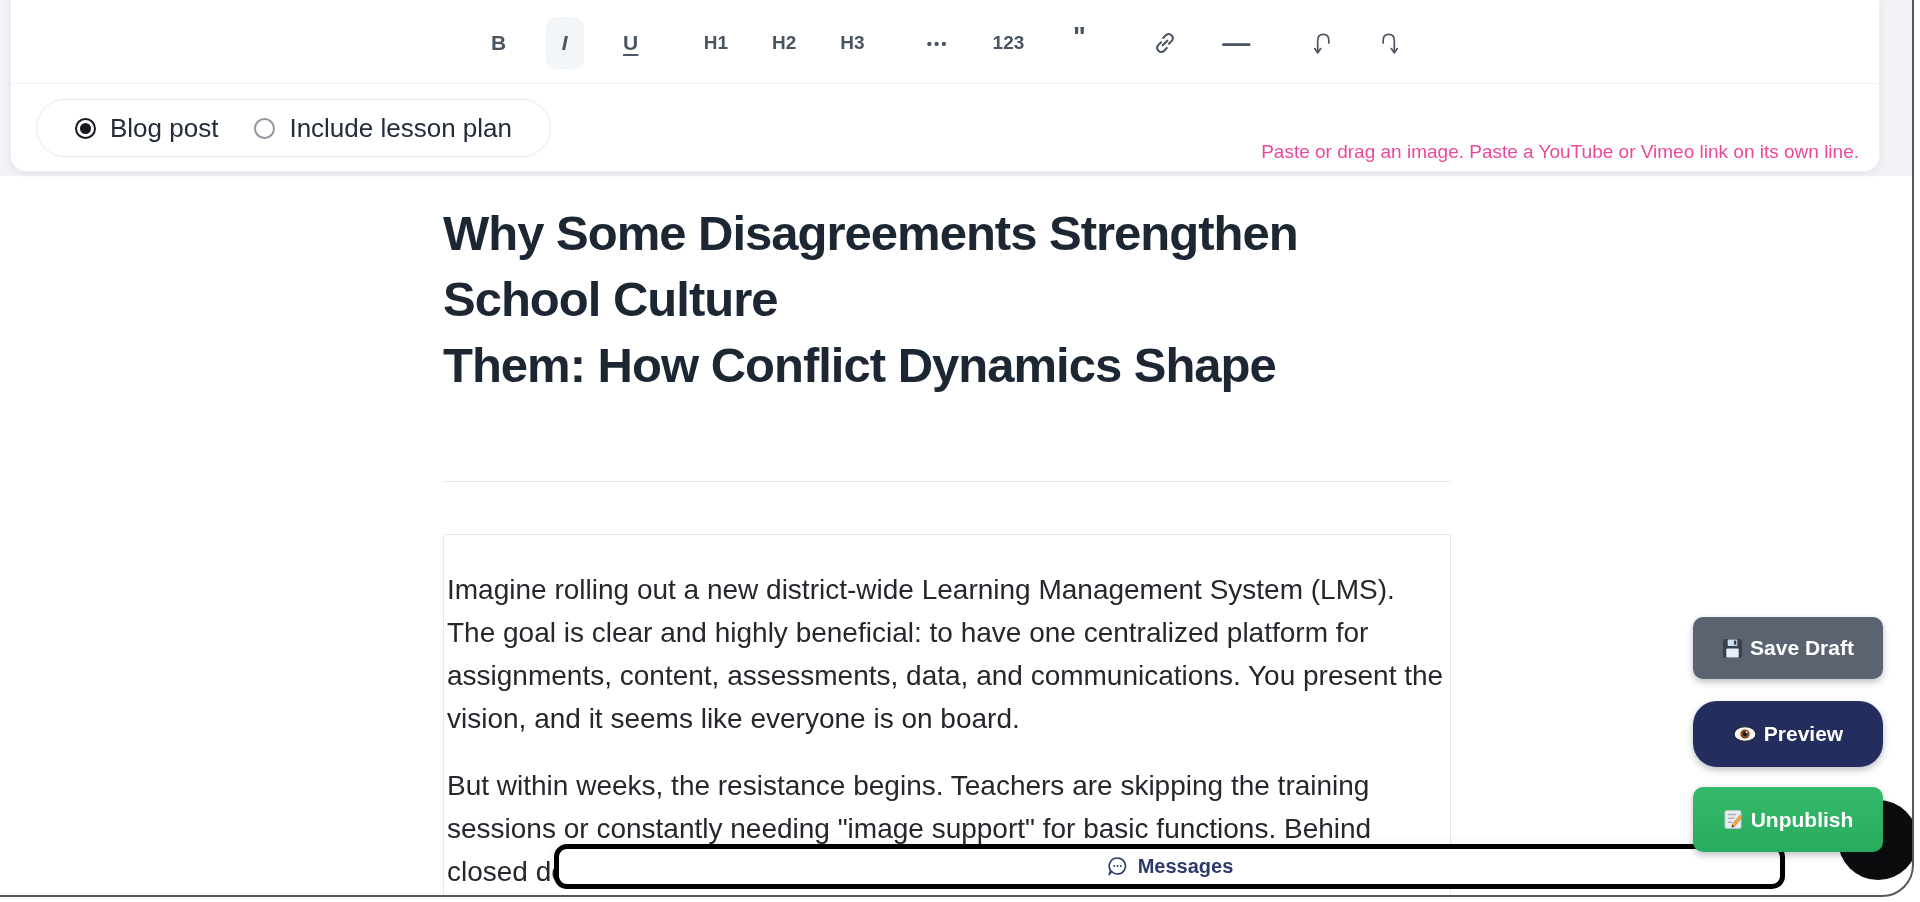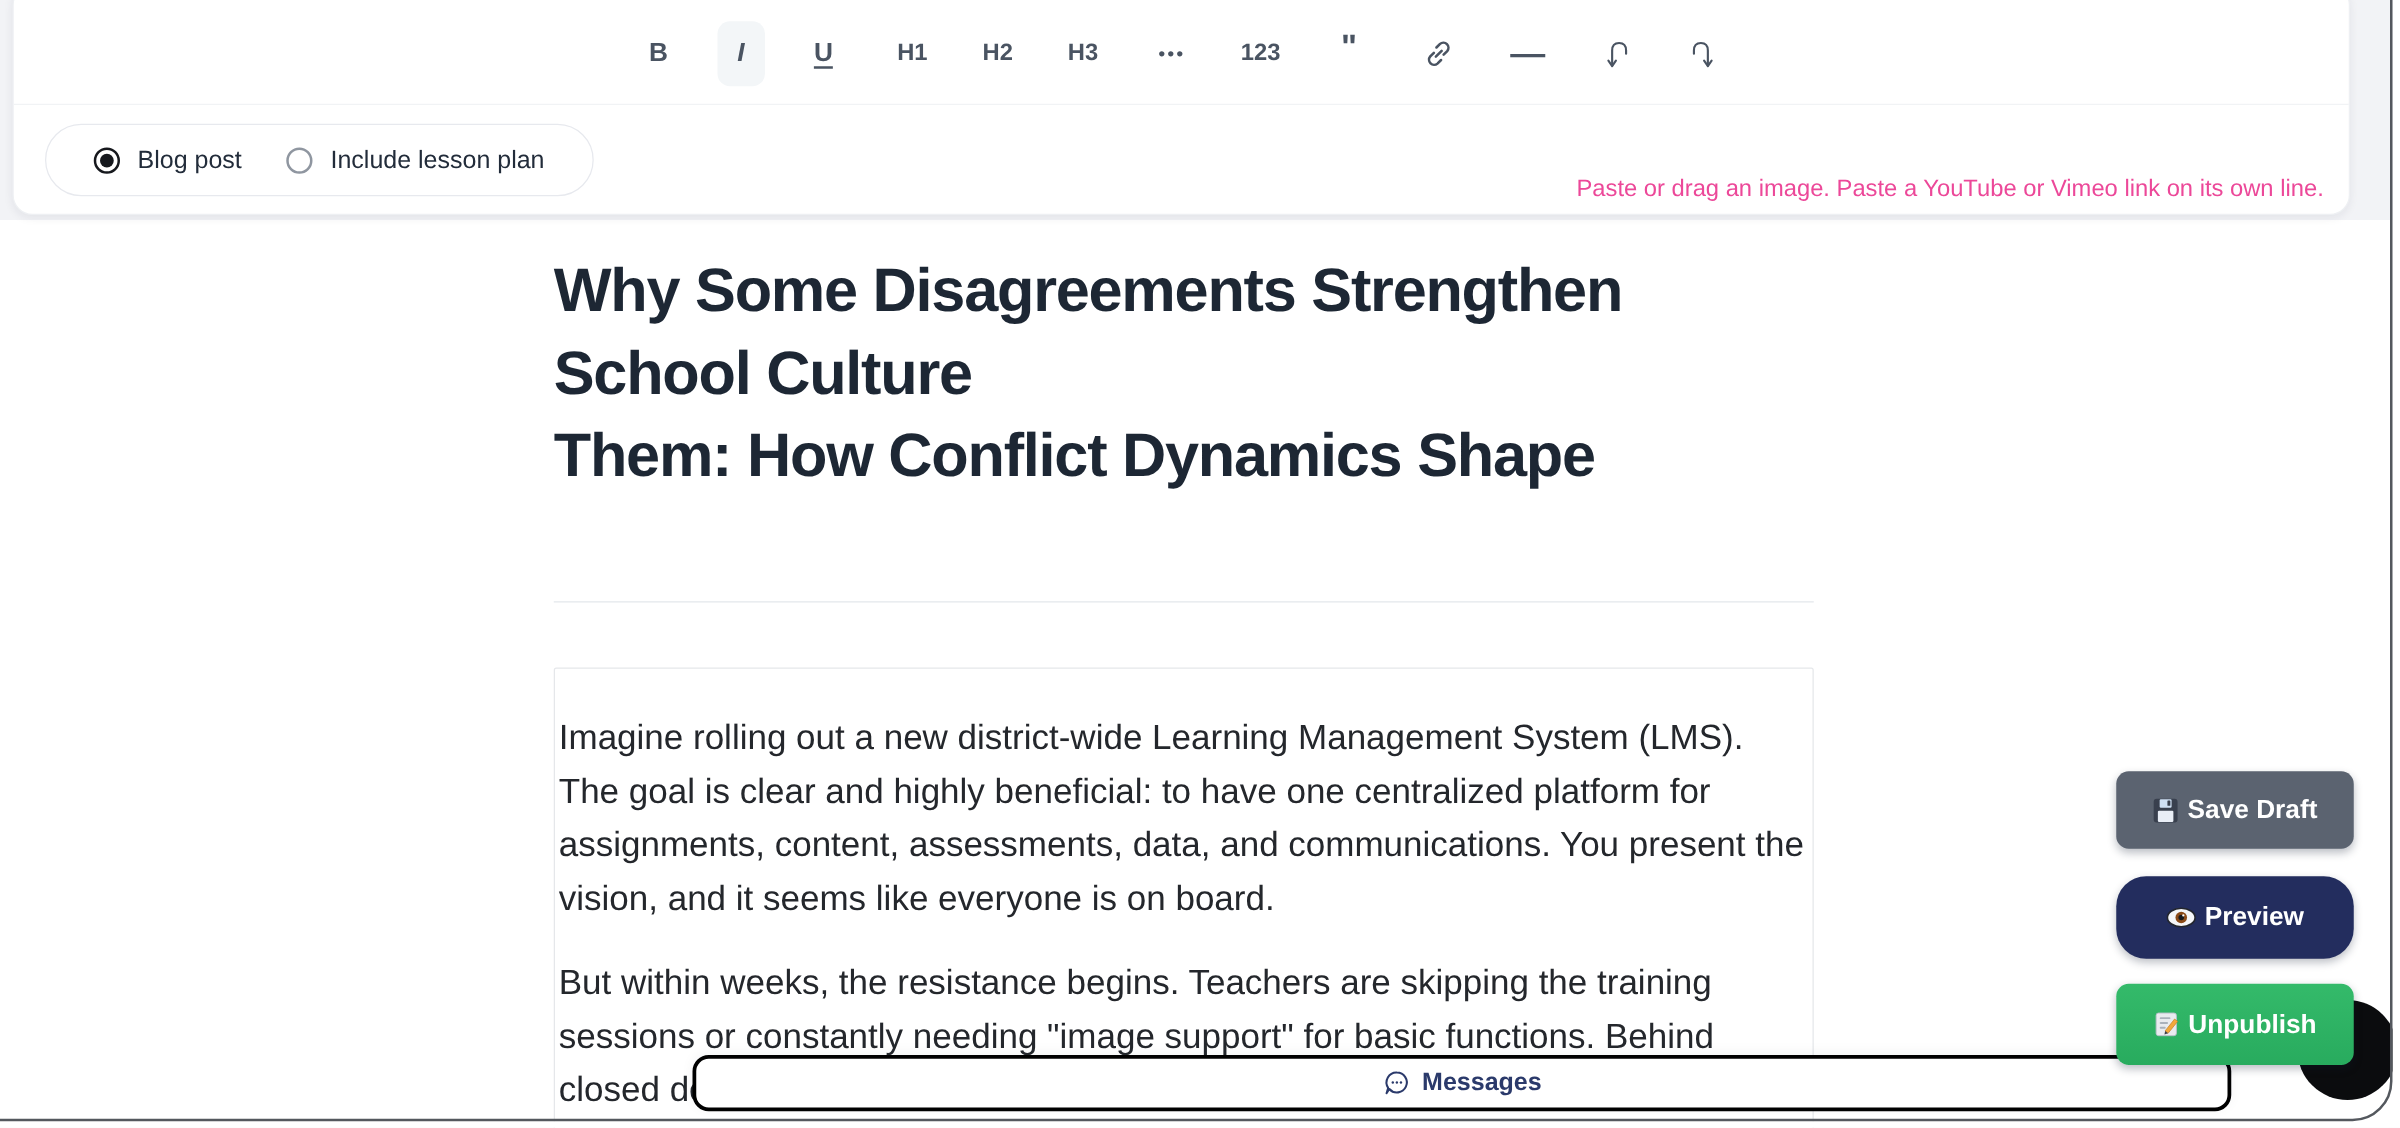--- a/index.html
+++ b/index.html
@@ -31,42 +31,42 @@
     min-width:38px; height:52px; padding:0 8px;
     display:flex; align-items:center; justify-content:center;
     border-radius:10px;
   }
   button.tb.active { background:#f3f6f8; }
   button.tb.small { font-size:19px; }
   .u-glyph { text-decoration:underline; text-underline-offset:4px; }
   .dots-glyph { letter-spacing:2px; font-size:15px; }
   .quote-glyph { font-size:27px; transform:translateY(-6px); }
   .hr-glyph { font-size:28px; letter-spacing:-2px; }
-  .gap-left { margin-left:4px; }
+  .gap-left { margin-left:18px; }
   .tb svg { display:block; }
 
   .options-row {
     height:88px; display:flex; align-items:center; justify-content:space-between;
     padding:0 20px 0 25px;
   }
   .radio-pill {
     display:inline-flex; align-items:center; gap:36px;
     height:58px; padding:0 38px;
     border:1.5px solid #e7e9ee; border-radius:999px; background:#fff;
   }
   .radio-opt { display:inline-flex; align-items:center; gap:14px; cursor:pointer; }
   .radio {
     width:21px; height:21px; border-radius:50%;
     border:2px solid #8f96a0; background:#fff; position:relative; flex:none;
   }
   .radio.checked { border-color:#16181d; }
   .radio.checked::after {
     content:""; position:absolute; inset:3px; border-radius:50%; background:#16181d;
   }
-  .radio-label { font-size:20px; color:#222c3a; }
+  .radio-label { font-size:26px; color:#222c3a; }
   .media-hint { font-size:19px; color:#ec4899;margin-top:48px; }
 
   
   .post-title {
     position:absolute; left:443px; top:200px; width:1015px;
     font-size:49px; line-height:66px; font-weight:700;
     color:#1d2734; letter-spacing:-1px; z-index:2;
   }
   .post-title .t-line { white-space:nowrap; }
   .title-divider {
@@ -99,21 +99,21 @@
 
   
   .chat-fab {
     position:absolute; left:1838px; top:800px; width:80px; height:80px;
     border-radius:50%; background:#0b0c0e; border:none; cursor:pointer; z-index:20;
   }
 
   
   .messages-bar {
     position:absolute; left:554px; top:844px; width:1231px; height:45px;
-    background:#fff; border:3px solid #000000; border-radius:13px;
+    background:#fff; border:5px solid #000000; border-radius:13px;
     box-shadow:0 -2px 10px rgba(20,30,60,.05);
     display:flex; align-items:center; justify-content:center; gap:9px;
     cursor:pointer; z-index:30;
   }
   .messages-label { font-size:20px; font-weight:600; color:#2b3a6b; }
 
   
   .page-frame {
     position:absolute; left:-50px; top:-50px; right:6px; bottom:5px;
     border:2.5px solid #54585e; border-radius:0 0 32px 0;

